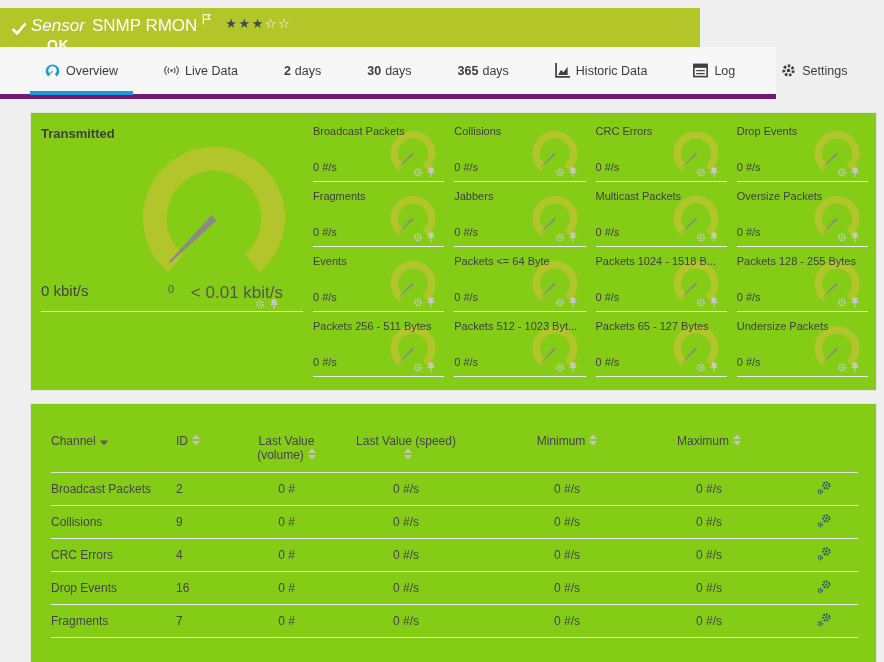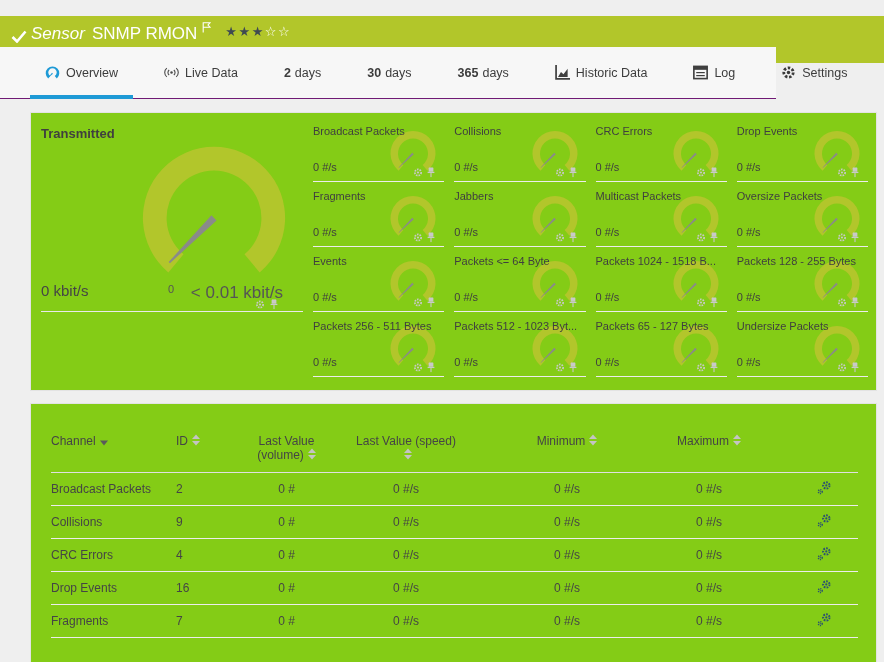--- a/index.html
+++ b/index.html
@@ -3,33 +3,33 @@
 <meta charset="utf-8">
 <style>
   html,body{margin:0;padding:0;}
   body{
     width:884px;height:662px;overflow:hidden;position:relative;
     background:#efefef;
     font-family:"Liberation Sans","DejaVu Sans",sans-serif;
     color:#454545;
   }
   
-  .topbar{position:absolute;left:0;top:16px;width:884px;height:47px;background:#b2c62a;color:#fff;}
+  .topbar{position:absolute;left:0;top:8px;width:700px;height:47px;background:#b2c62a;color:#fff;}
   .check{position:absolute;left:11px;top:14px;line-height:0;}
   .titleline{position:absolute;left:31px;top:6px;font-size:17px;white-space:nowrap;}
   .kind{font-style:italic;margin-right:7px;}
   .flagwrap{display:inline-block;margin-left:5px;vertical-align:6px;line-height:0;}
   .stars{margin-left:14px;font-size:13px;letter-spacing:1.5px;font-family:"DejaVu Sans",sans-serif;vertical-align:3px;}
   .st-f{color:#3f4a52;}
   .st-e{color:#ffffff;}
   .status{position:absolute;left:47px;top:29px;font-size:14px;font-weight:bold;letter-spacing:.5px;}
 
   
   .tabbar{position:absolute;left:0;top:47px;width:776px;height:52px;background:#f7f7f7;
-    border-bottom:1px solid #701a75;display:flex;align-items:stretch;padding-left:30px;box-sizing:border-box;}
+    border-bottom:5px solid #701a75;display:flex;align-items:stretch;padding-left:30px;box-sizing:border-box;}
   .tab{display:flex;align-items:center;padding:0 15px;margin-right:16px;font-size:12.5px;color:#3c3c3c;
     position:relative;cursor:pointer;text-decoration:none;white-space:nowrap;}
   .tab.active::after{content:"";position:absolute;left:0;right:0;bottom:-1px;height:4px;background:#1e9ad6;}
   .ticonwrap{line-height:0;margin-right:6px;}
   .ticonwrap svg{width:15px;height:15px;display:block;}
   .tnum{font-weight:bold;margin-right:4px;}
 
   
   .panel{position:absolute;background:#84cc16;border:1px solid #e3e3e3;box-sizing:border-box;}
   .gauges{left:30px;top:112px;width:847px;height:279px;}

